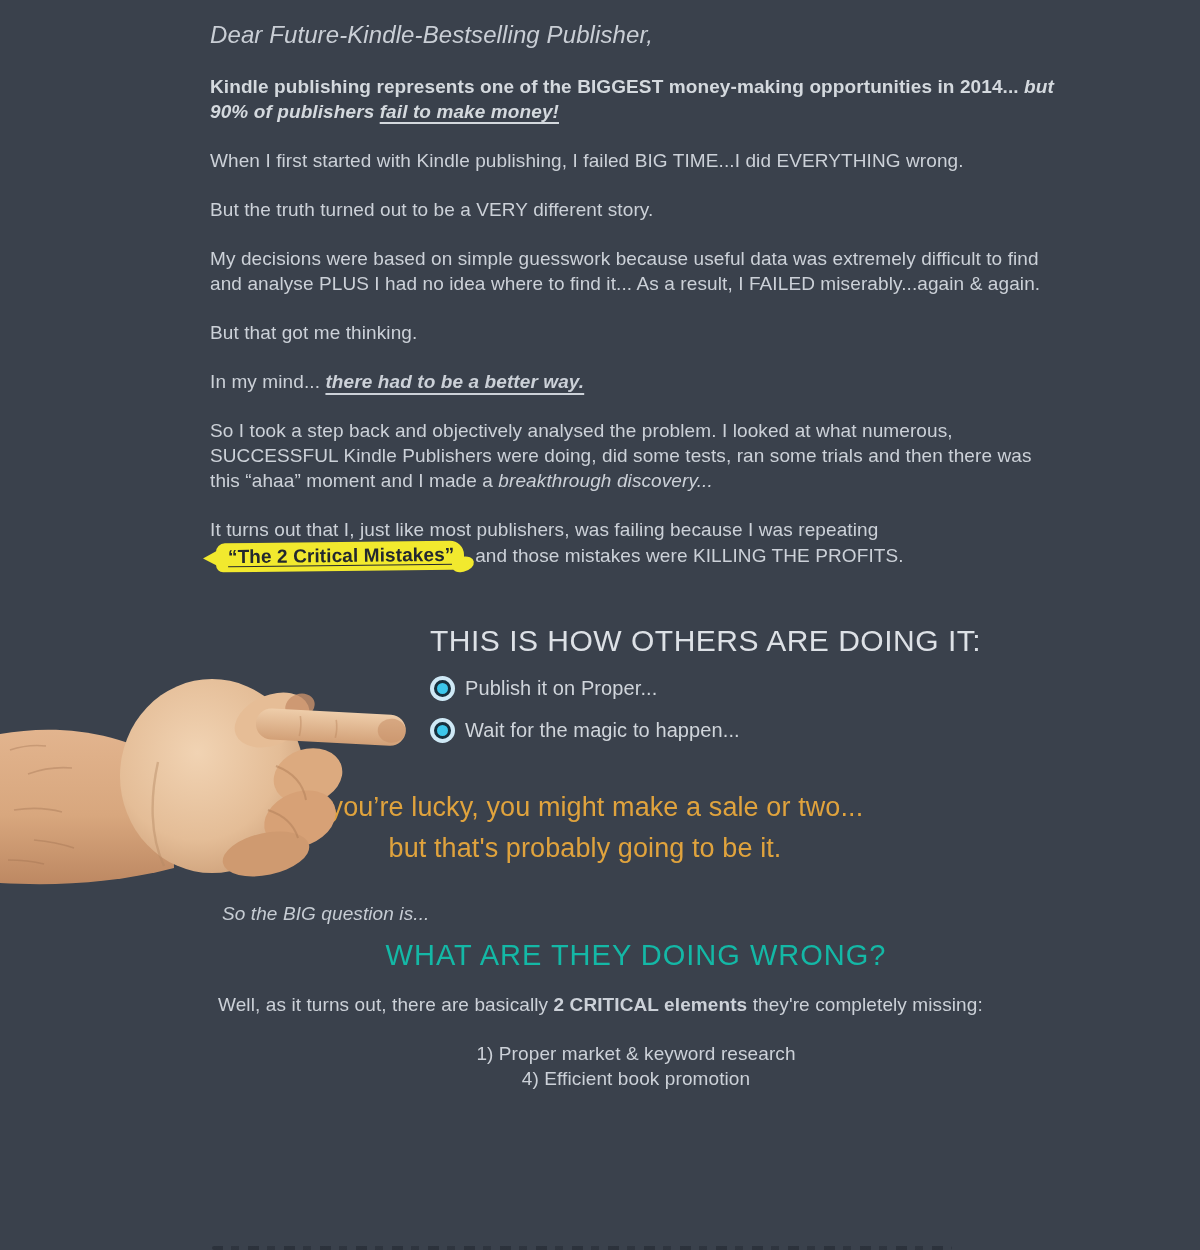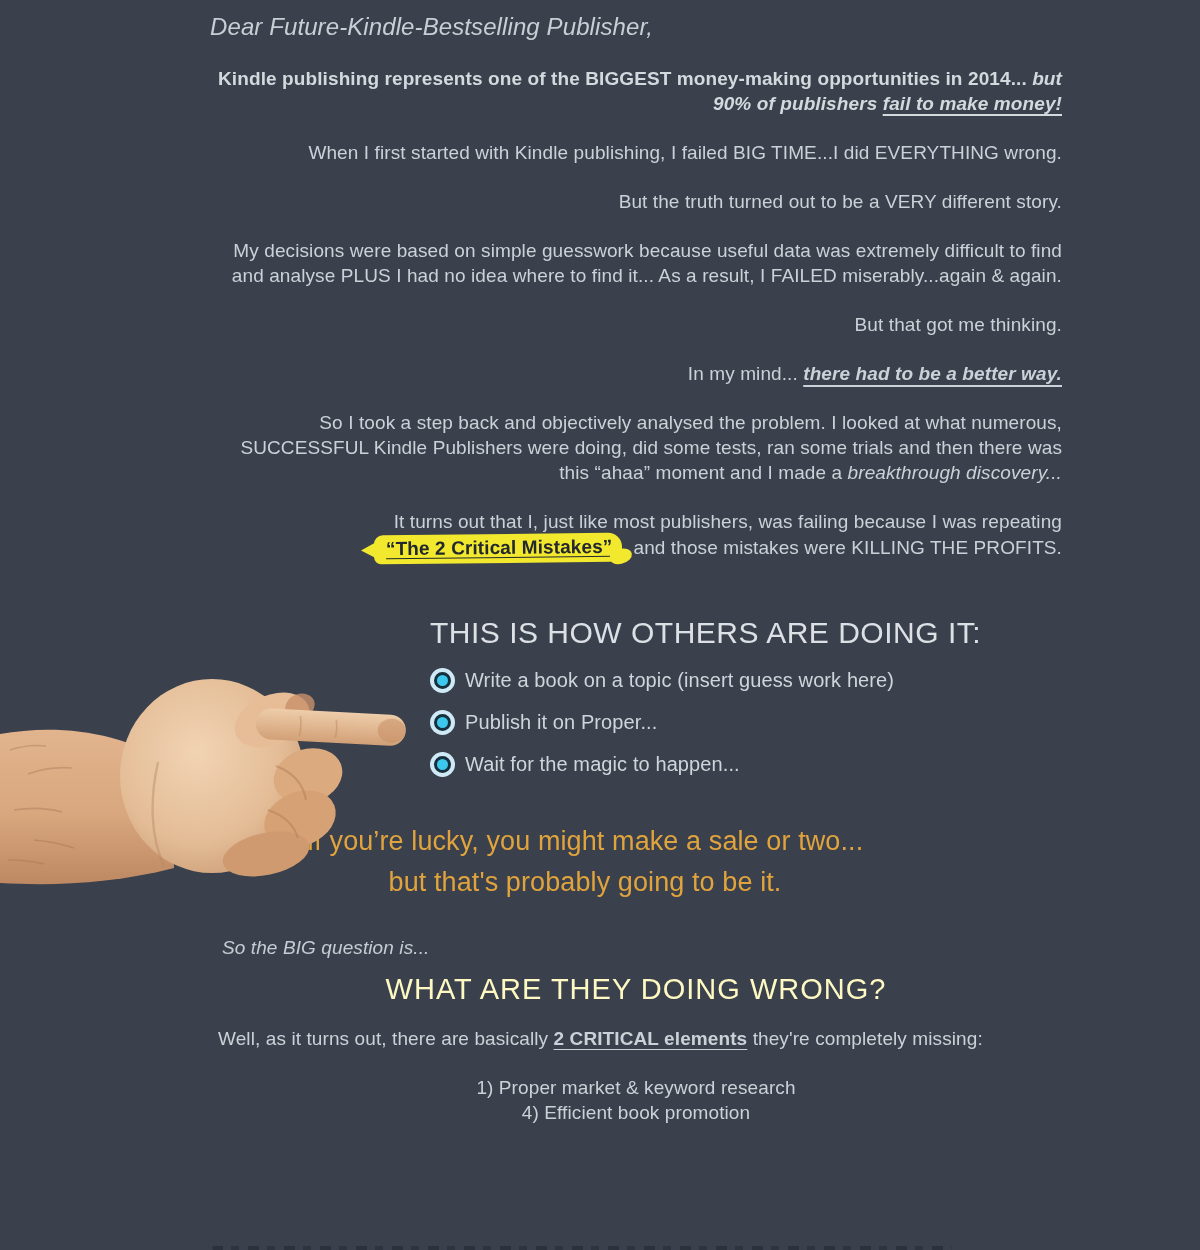--- a/index.html
+++ b/index.html
@@ -4,49 +4,48 @@
 <style>
   html,body { margin:0; padding:0; }
   .page {
     position:relative;
     width:1200px; height:1250px;
     background:#3a414c;
     overflow:hidden;
     font-family:"Liberation Sans", sans-serif;
   }
   .content {
-    position:absolute; left:210px; top:0; width:852px;
+    position:absolute; left:210px; top:8px; width:852px;
     color:#ccd1d8;
     font-size:19px; line-height:25px;
     letter-spacing:.1px;
   }
   .salutation {
     margin:12px 0 0 0;
     font-size:24px; line-height:30px;
     font-style:italic;
     color:#c9ced5;
   }
-  .para { margin:24px 0 0 0;text-align:right; }
+  .para { margin:24px 0 0 0; }
   .para.bold { font-weight:bold; color:#d4d9de; }
   .bold-italic { font-style:italic; }
   .u {
     text-decoration:underline;
     text-underline-offset:4px;
     text-decoration-thickness:1.5px;
   }
   .emph {
     font-weight:bold; font-style:italic;
     text-decoration:underline;
     text-underline-offset:5px;
     text-decoration-thickness:1.5px;
   }
   .it { font-style:italic; }
   .u-bold {
     font-weight:bold;
-    text-decoration:underline;
     text-underline-offset:4px;
   }
   .highlight {
     position:relative;
     display:inline-block;
     background:#f2e92e;
     color:#23282f;
     font-weight:bold;
     text-decoration:underline;
     text-underline-offset:3px;
@@ -98,21 +97,21 @@
   }
   .question-lead {
     margin:32px 0 0 12px;
     font-style:italic;
     font-size:19px; color:#c6ccd3;
   }
   .wrong-title {
     margin-top:12px;
     text-align:center; width:100%;
     font-size:29px; line-height:34px;
-    color:#fef9c3; letter-spacing:1px;
+    color:#14b8a6; letter-spacing:1px;
   }
   .missing { margin:20px 0 0 8px; }
   .missing-items { margin:24px 0 12px 0;text-align:center; }
   .missing-items div { line-height:25px; }
   .cutoff-strip {
     position:absolute; left:212px; top:1246px; width:740px; height:4px;
     background:repeating-linear-gradient(90deg,
       rgba(15,19,26,.55) 0 11px, rgba(15,19,26,0) 11px 19px,
       rgba(15,19,26,.45) 19px 27px, rgba(15,19,26,0) 27px 36px);
     border-radius:2px; opacity:.6;
@@ -140,24 +139,20 @@
 
     <div class="para"><span>In my mind... </span><span class="emph">there had to be a better way.</span></div>
 
     <div class="para"><span>So I took a step back and objectively analysed the problem. I looked at what numerous, SUCCESSFUL Kindle Publishers were doing, did some tests, ran some trials and then there was this “ahaa” moment and I made a </span><span class="it">breakthrough discovery...</span></div>
 
     <div class="para"><span>It turns out that I, just like most publishers, was failing because I was repeating</span><span class="highlight">“The 2 Critical Mistakes”</span><span>. and those mistakes were KILLING THE PROFITS.</span></div>
 
     <div class="how-section">
       <div class="how-title">THIS IS HOW OTHERS ARE DOING IT:</div>
       <div class="bullet-list">
-        <div class="bullet">
-          <span class="bullet-icon"></span>
-          <span>Write a book on a topic (insert guess work here)</span>
-        </div>
         <div class="bullet">
           <span class="bullet-icon"></span>
           <span>Publish it on Proper...</span>
         </div>
         <div class="bullet">
           <span class="bullet-icon"></span>
           <span>Wait for the magic to happen...</span>
         </div>
       </div>
     </div>

